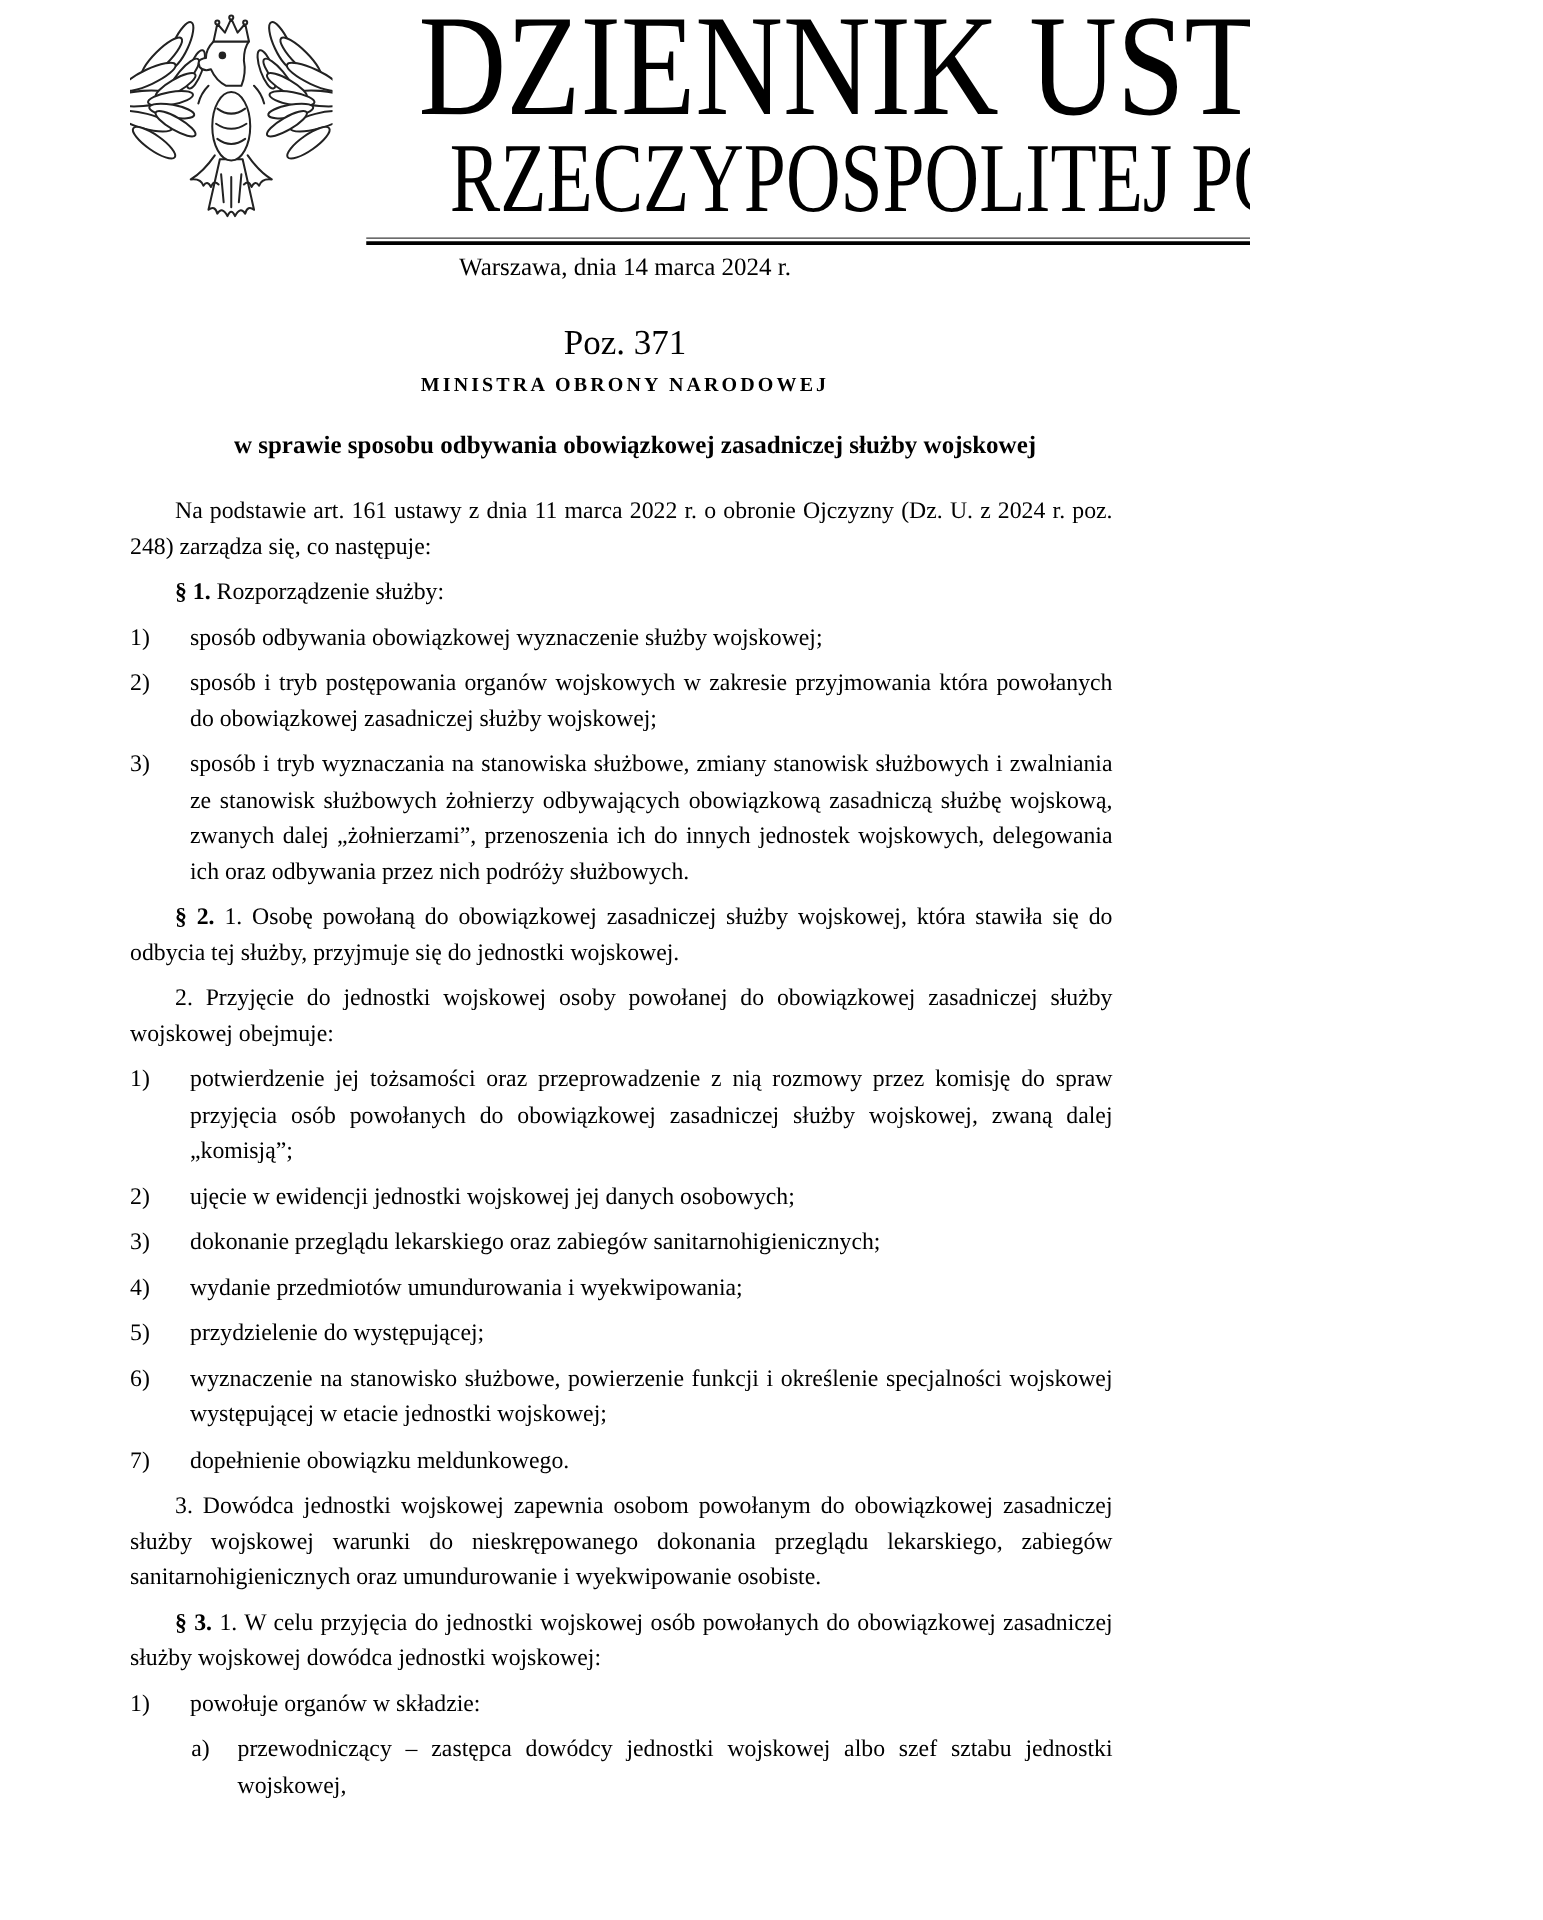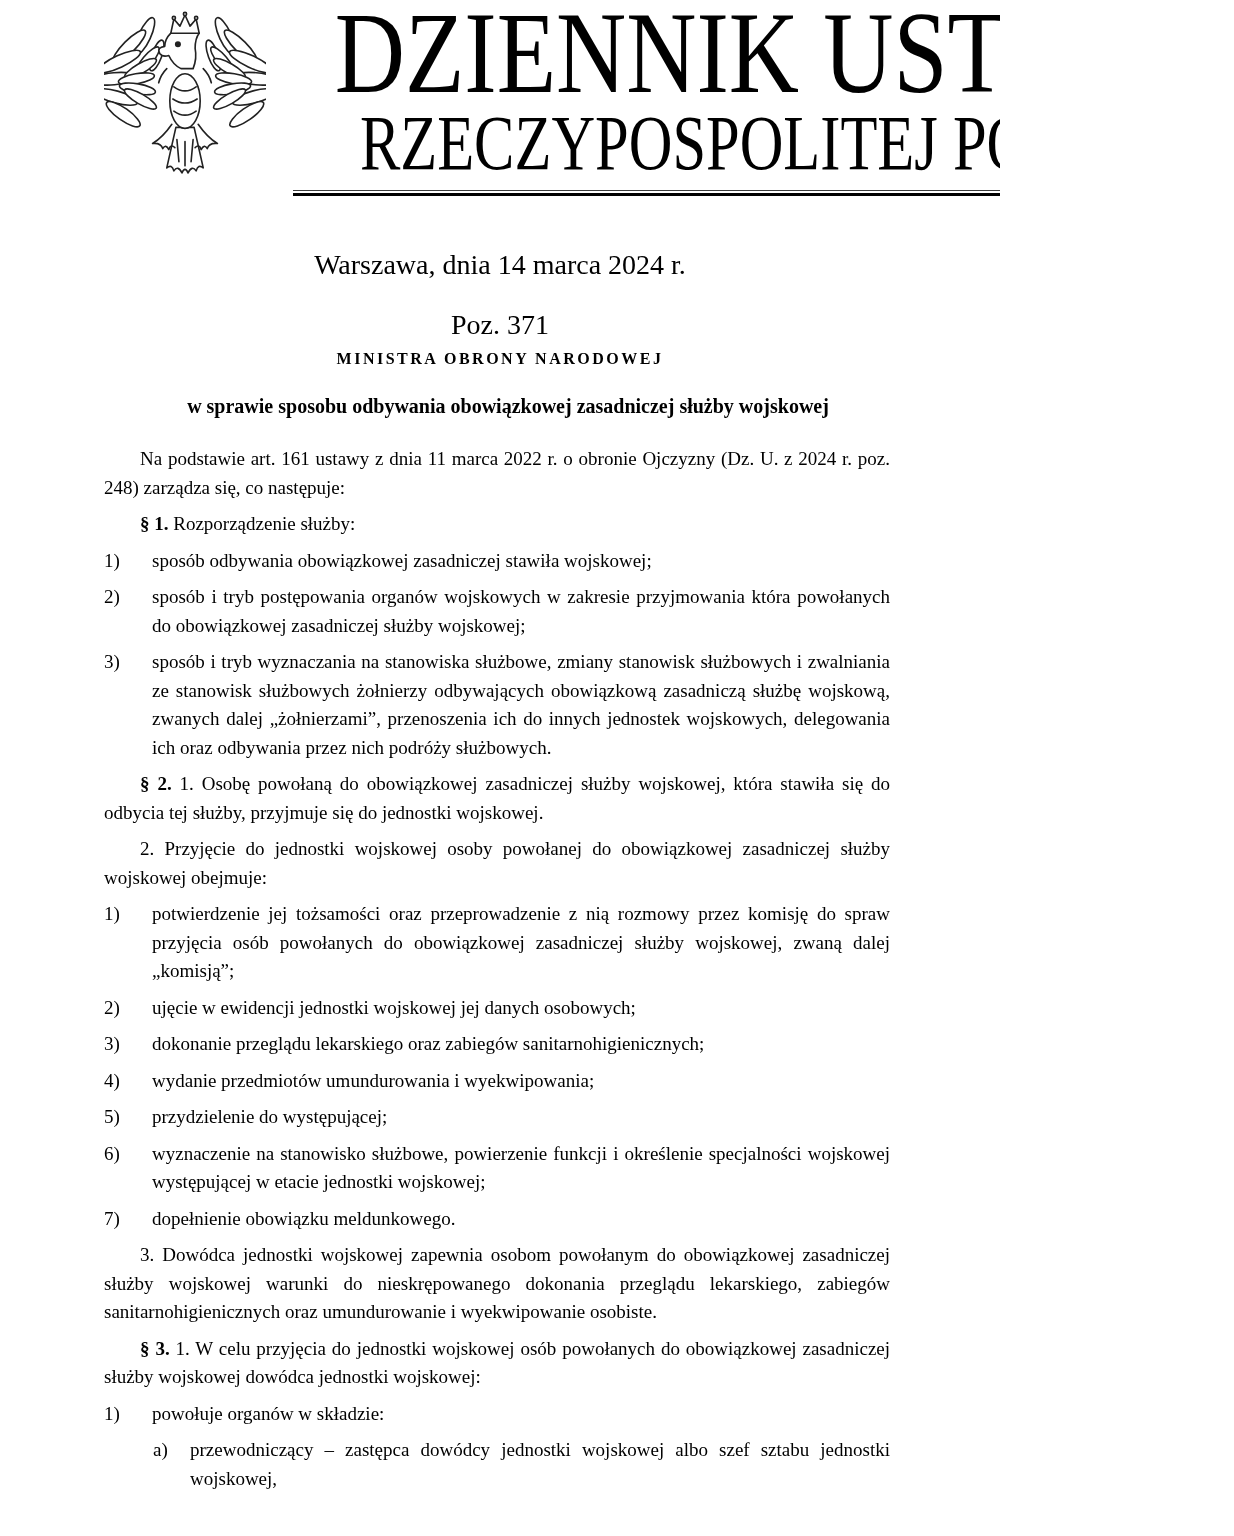--- a/index.html
+++ b/index.html
@@ -10,21 +10,21 @@
   .eagle{position:absolute;left:104px;top:6px;width:162px;height:186px;}
   .mast-col{position:absolute;left:293px;top:0;width:836px;text-align:center;}
   .mast-t1{font-size:108px;line-height:100px;white-space:nowrap;
            transform:scale(0.90,1.07);transform-origin:50% 0;}
   .mast-t2{position:absolute;left:0;top:103px;width:100%;font-size:72px;line-height:72px;
            white-space:nowrap;transform:scale(0.84,1.10);transform-origin:50% 0;}
   .mast-rule{position:absolute;left:293px;top:190px;width:835px;height:2px;
              border-top:1.5px solid #3c3c3c;border-bottom:3.5px solid #000;}
   
   .center{text-align:center;}
-  .meta-place{margin-top:50px;font-size:28px;line-height:33px;}
+  .meta-place{font-size:20px;line-height:33px;}
   .meta-poz{margin-top:27px;font-size:28px;line-height:33px;}
   .act-type{margin-top:82px;font-size:21px;line-height:26px;font-weight:700;letter-spacing:2.5px;}
   .act-issuer{margin-top:5px;font-size:16px;line-height:26px;font-weight:700;letter-spacing:2.5px;}
   .act-date{margin-top:13px;font-size:21px;line-height:26px;}
   .act-subject{margin-top:21px;font-size:20px;line-height:26px;font-weight:700;padding-left:16px;}
   
   .doc-body{margin:26px 110px 0 104px;font-size:19px;line-height:28.5px;text-align:justify;}
   .block{margin:0 0 8px 0;}
   .indent{text-indent:36px;}
   .lead{font-weight:700;}
@@ -105,21 +105,21 @@
   <div class="center act-subject">w sprawie sposobu odbywania obowiązkowej zasadniczej służby wojskowej</div>
 
   <div class="doc-body">
 
     <div class="block indent">Na podstawie art. 161 ustawy z dnia 11 marca 2022 r. o obronie Ojczyzny (Dz. U. z 2024 r. poz. 248) zarządza się, co następuje:</div>
 
     <div class="block indent"><span class="lead">§ 1.</span> <span>Rozporządzenie służby:</span></div>
 
     <div class="block li">
       <span class="li-m">1)</span>
-      <span class="li-t">sposób odbywania obowiązkowej zasadniczej stawiła wojskowej;</span>
+      <span class="li-t">sposób odbywania obowiązkowej wyznaczenie służby wojskowej;</span>
     </div>
     <div class="block li">
       <span class="li-m">2)</span>
       <span class="li-t">sposób i tryb postępowania organów wojskowych w zakresie przyjmowania która powołanych do obowiązkowej zasadniczej służby wojskowej;</span>
     </div>
     <div class="block li">
       <span class="li-m">3)</span>
       <span class="li-t">sposób i tryb wyznaczania na stanowiska służbowe, zmiany stanowisk służbowych i zwalniania ze stanowisk służbowych żołnierzy odbywających obowiązkową zasadniczą służbę wojskową, zwanych dalej „żołnierzami”, przenoszenia ich do innych jednostek wojskowych, delegowania ich oraz odbywania przez nich podróży służbowych.</span>
     </div>
 

